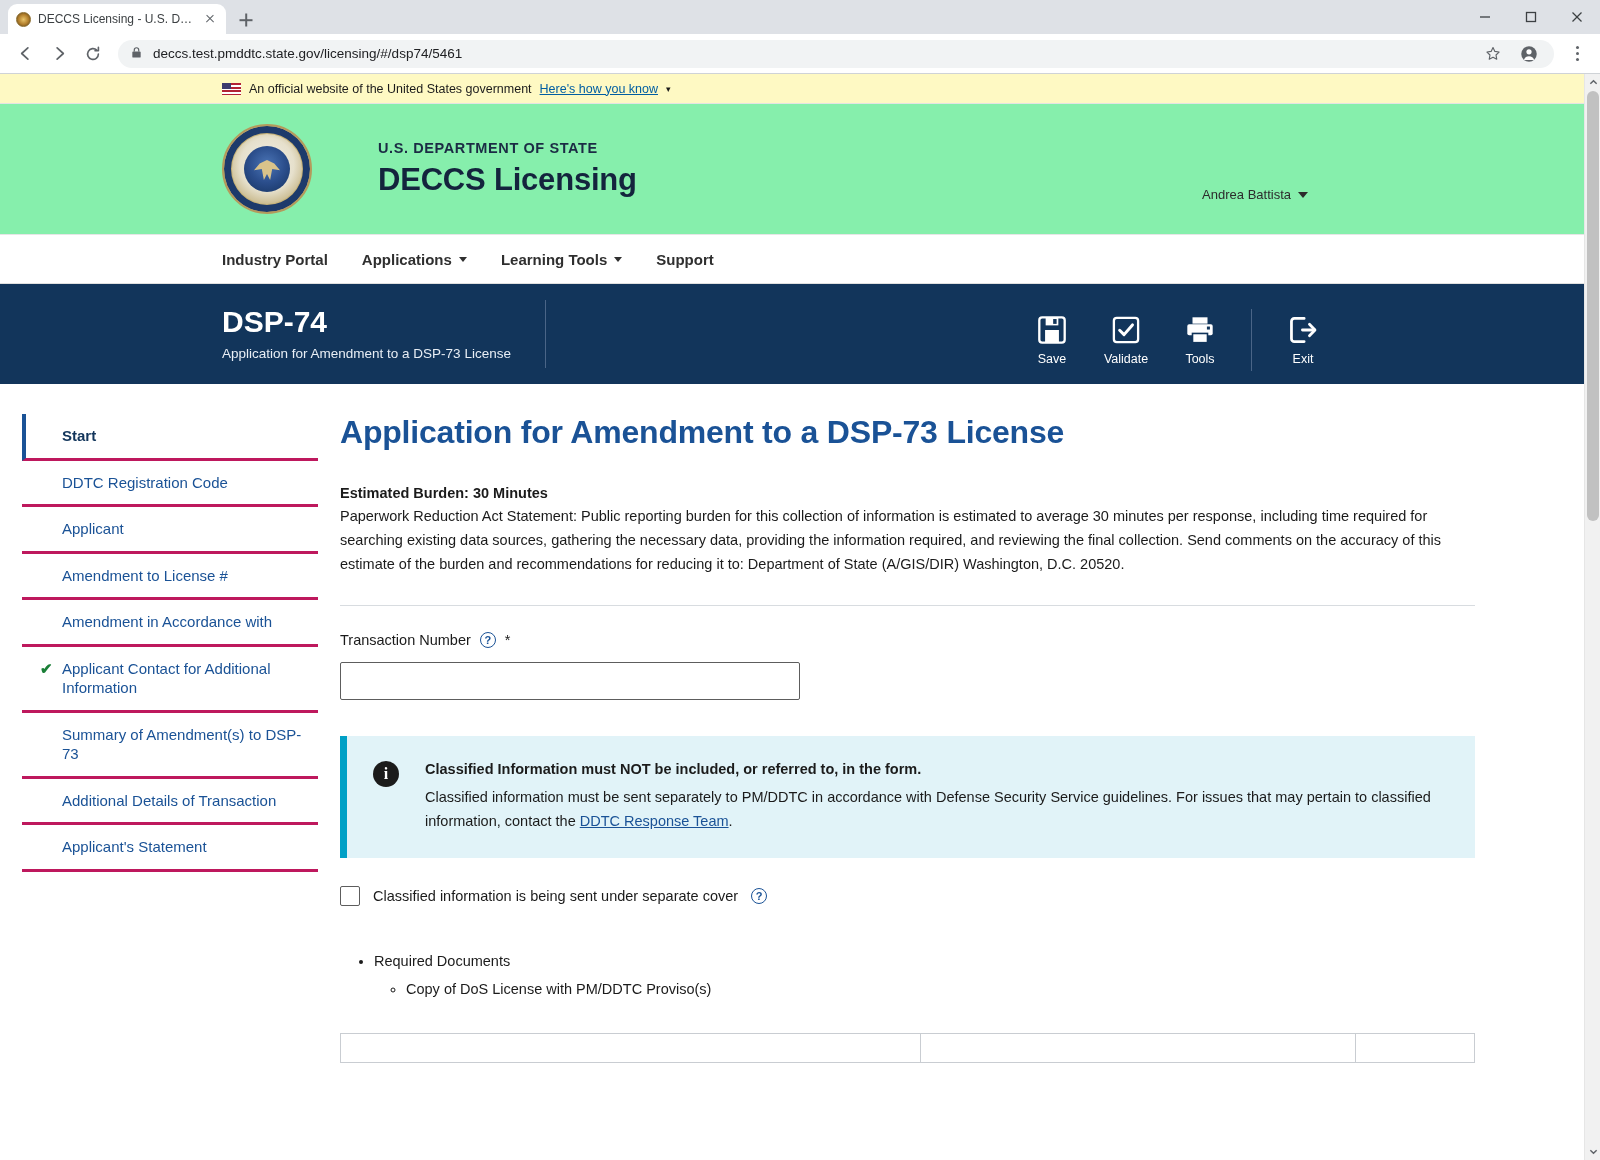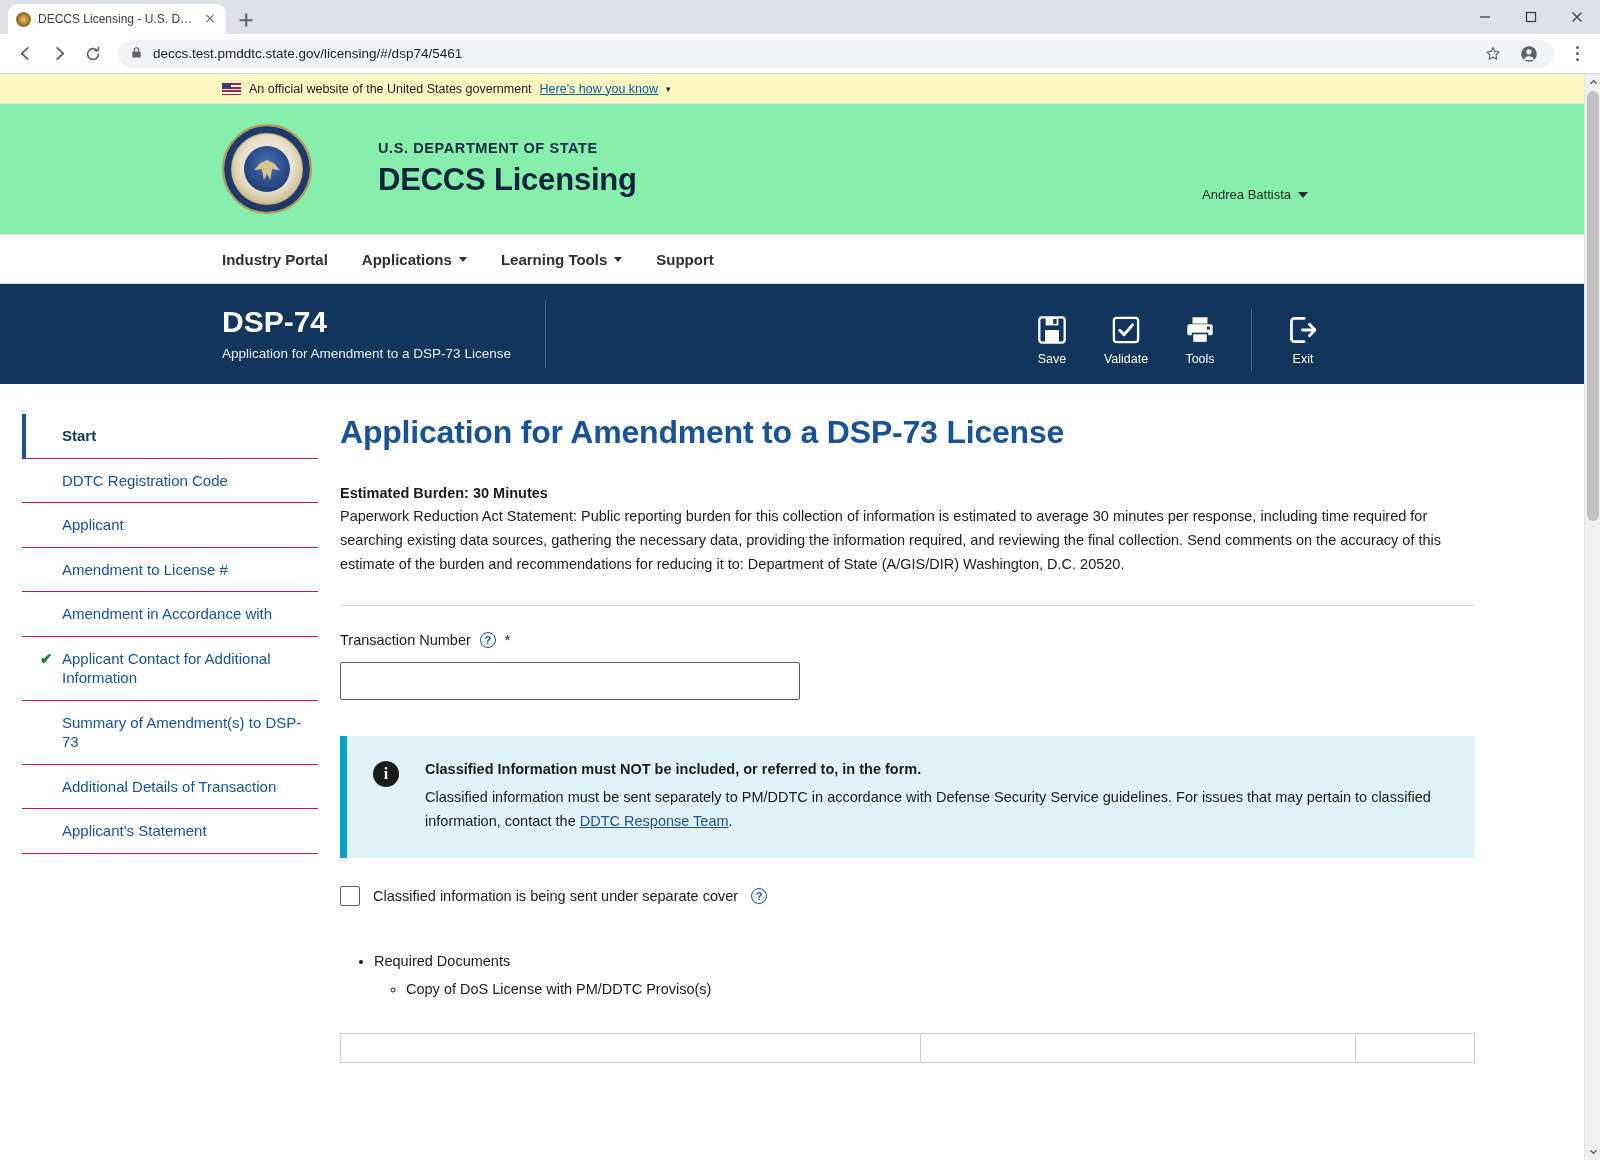--- a/index.html
+++ b/index.html
@@ -127,21 +127,21 @@
   .formbar .divider { width: 1px; height: 68px; background: #4a6587; margin-left: 34px; }
   .actions { position: absolute; right: 244px; top: 0; height: 88px; display: flex; align-items: center; gap: 0; margin-top: 12px; }
   .action { width: 74px; display: flex; flex-direction: column; align-items: center; gap: 7px; cursor: pointer; }
   .action .lbl { font-size: 12.5px; }
   .vdivider { width: 1px; height: 62px; background: #4a6587; margin: 0 14px; }
 
   
   .content { display: flex; padding-top: 30px; }
   .sidenav { width: 318px; padding-left: 22px; flex: none; }
   .side-item {
-    padding: 12px 14px 12px 40px; font-size: 15px; color: #1a5296; border-bottom: 1px solid #be185d;
+    padding: 12px 14px 12px 40px; font-size: 15px; color: #1a5296; border-bottom: 3px solid #be185d;
     cursor: pointer; position: relative; line-height: 1.3;
   }
   .side-item.active { color: #12355b; font-weight: bold; border-left: 4px solid #1a5296; padding-left: 36px; }
   .side-item .check { position: absolute; left: 18px; top: 12px; color: #1a7f37; font-size: 15px; font-weight: bold; }
 
   .main { flex: 1; padding: 0 60px 0 22px; }
   h1.page-title { font-size: 32px; color: #1a5296; margin: 0 0 34px 0; font-weight: bold; letter-spacing: -.2px; }
   .burden { font-size: 14.5px; color: #1b1b1b; font-weight: bold; margin-bottom: 4px; }
   .pra { font-size: 14.5px; color: #1b1b1b; line-height: 1.65; max-width: 1120px; }
   .hr { height: 1px; background: #d8dce0; margin: 28px 0 26px 0; max-width: 1135px; }

